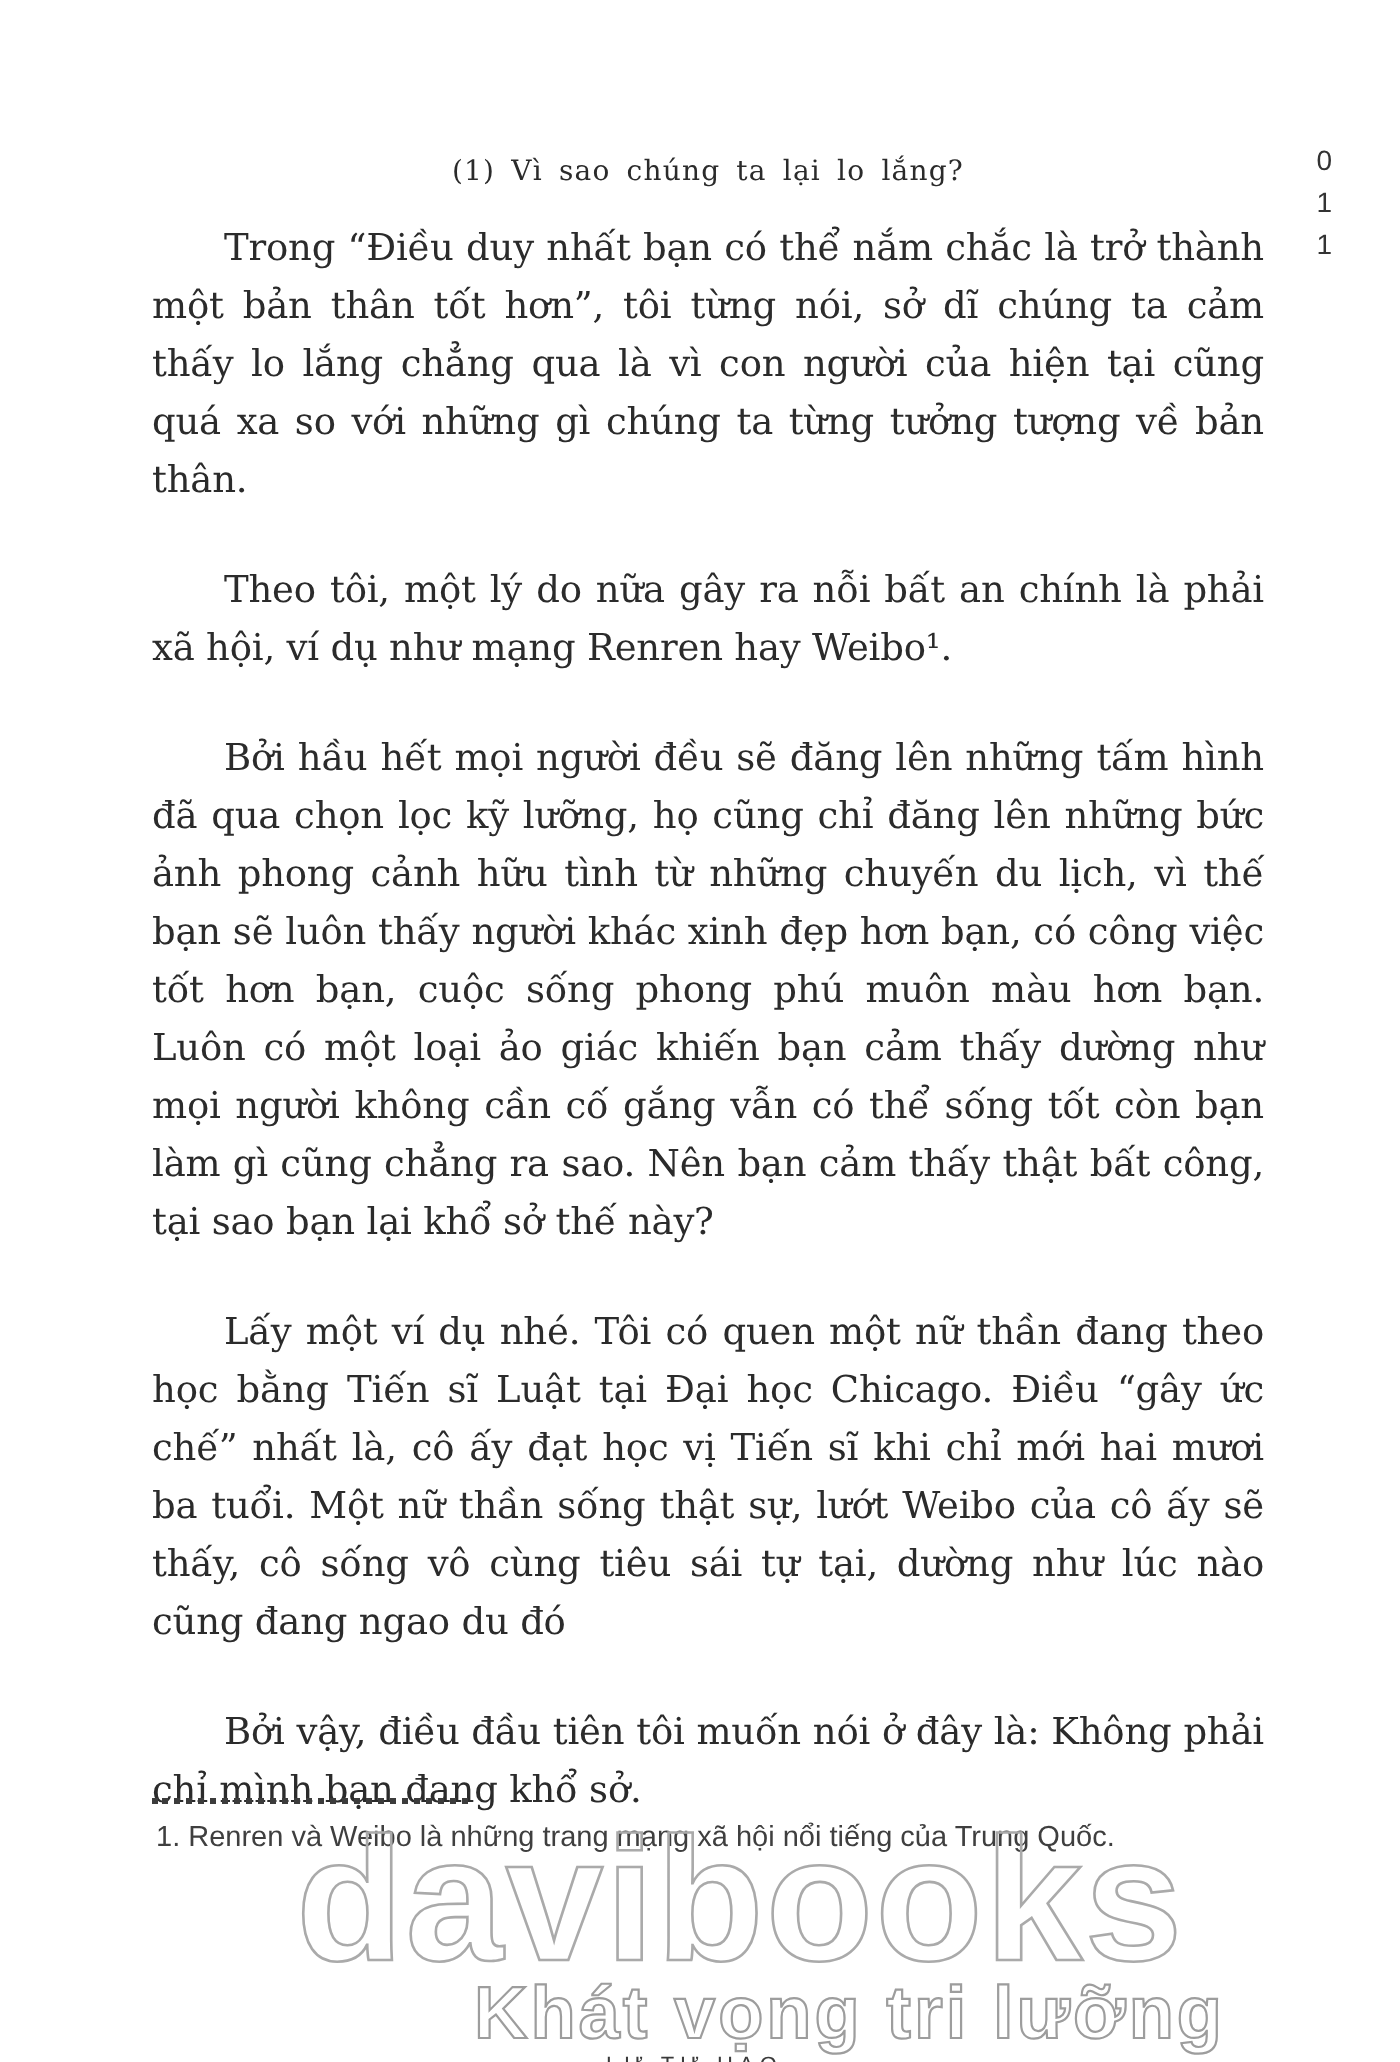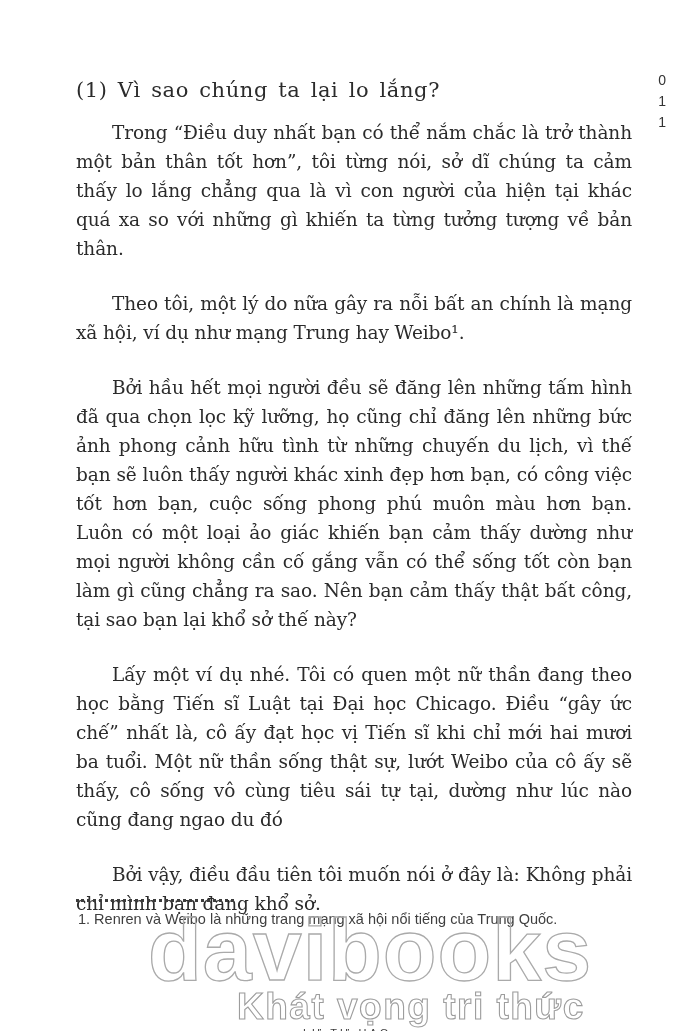--- a/index.html
+++ b/index.html
@@ -31,24 +31,25 @@
   
   .content {
     position: absolute;
     left: 76px;
     top: 78px;
     width: 556px;
   }
   .chapter-title {
     margin: 0 0 16px 0;
     font-family: "DejaVu Serif", serif;
-    font-size: 21px;
+    font-size: 14px;
     font-weight: normal;
     letter-spacing: 0.6px;
     word-spacing: 3px;
+    text-align: center;
     color: #2b2b2b;
   }
   .para {
     margin: 0 0 26px 0;
     font-size: 18.5px;
     line-height: 29px;
     letter-spacing: -0.1px;
     text-align: justify;
     text-indent: 36px;
     color: #2b2b2b;
@@ -114,31 +115,31 @@
 <div class="book-page">
 
   <div class="page-number">
     <span>0</span>
     <span>1</span>
     <span>1</span>
   </div>
 
   <div class="content">
     <h1 class="chapter-title">(1) Vì sao chúng ta lại lo lắng?</h1>
-    <p class="para">Trong “Điều duy nhất bạn có thể nắm chắc là trở thành một bản thân tốt hơn”, tôi từng nói, sở dĩ chúng ta cảm thấy lo lắng chẳng qua là vì con người của hiện tại khác quá xa so với những gì khiến ta từng tưởng tượng về bản thân.</p>
-    <p class="para">Theo tôi, một lý do nữa gây ra nỗi bất an chính là mạng xã hội, ví dụ như mạng Trung hay Weibo¹.</p>
+    <p class="para">Trong “Điều duy nhất bạn có thể nắm chắc là trở thành một bản thân tốt hơn”, tôi từng nói, sở dĩ chúng ta cảm thấy lo lắng chẳng qua là vì con người của hiện tại cũng quá xa so với những gì chúng ta từng tưởng tượng về bản thân.</p>
+    <p class="para">Theo tôi, một lý do nữa gây ra nỗi bất an chính là phải xã hội, ví dụ như mạng Renren hay Weibo¹.</p>
     <p class="para">Bởi hầu hết mọi người đều sẽ đăng lên những tấm hình đã qua chọn lọc kỹ lưỡng, họ cũng chỉ đăng lên những bức ảnh phong cảnh hữu tình từ những chuyến du lịch, vì thế bạn sẽ luôn thấy người khác xinh đẹp hơn bạn, có công việc tốt hơn bạn, cuộc sống phong phú muôn màu hơn bạn. Luôn có một loại ảo giác khiến bạn cảm thấy dường như mọi người không cần cố gắng vẫn có thể sống tốt còn bạn làm gì cũng chẳng ra sao. Nên bạn cảm thấy thật bất công, tại sao bạn lại khổ sở thế này?</p>
     <p class="para">Lấy một ví dụ nhé. Tôi có quen một nữ thần đang theo học bằng Tiến sĩ Luật tại Đại học Chicago. Điều “gây ức chế” nhất là, cô ấy đạt học vị Tiến sĩ khi chỉ mới hai mươi ba tuổi. Một nữ thần sống thật sự, lướt Weibo của cô ấy sẽ thấy, cô sống vô cùng tiêu sái tự tại, dường như lúc nào cũng đang ngao du đó</p>
     <p class="para">Bởi vậy, điều đầu tiên tôi muốn nói ở đây là: Không phải chỉ mình bạn đang khổ sở.</p>
   </div>
 
   <div class="footnote-block">
     <div class="footnote-rule"></div>
     <p class="footnote-text">1. Renren và Weibo là những trang mạng xã hội nổi tiếng của Trung Quốc.</p>
   </div>
 
   <div class="watermark">
     <div class="wm-brand">davibooks</div>
     <div class="wm-author">LƯ TƯ HẠO</div>
-    <div class="wm-tagline">Khát vọng tri thức</div>
+    <div class="wm-tagline">Khát vọng tri lưỡng</div>
   </div>
 
 </div>
 
 </body></html>

